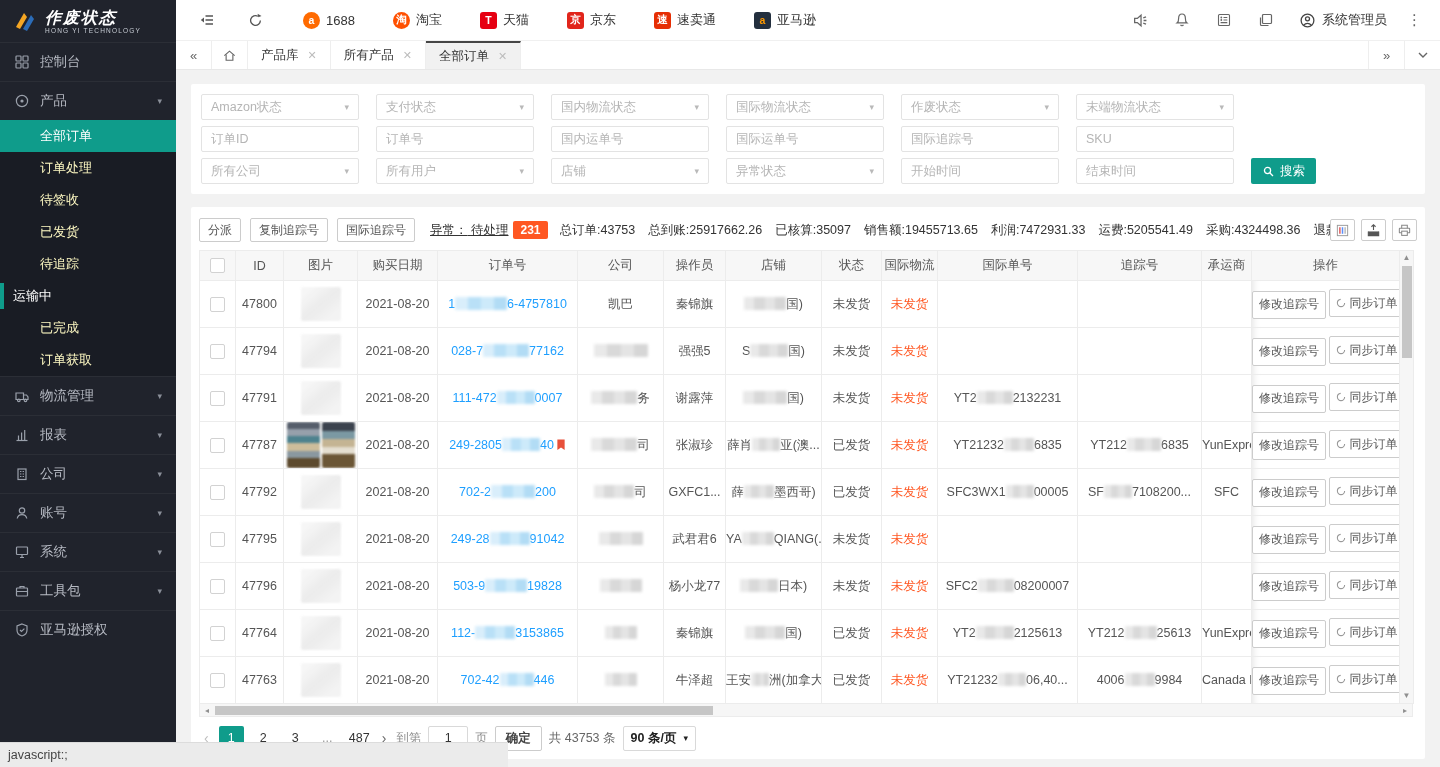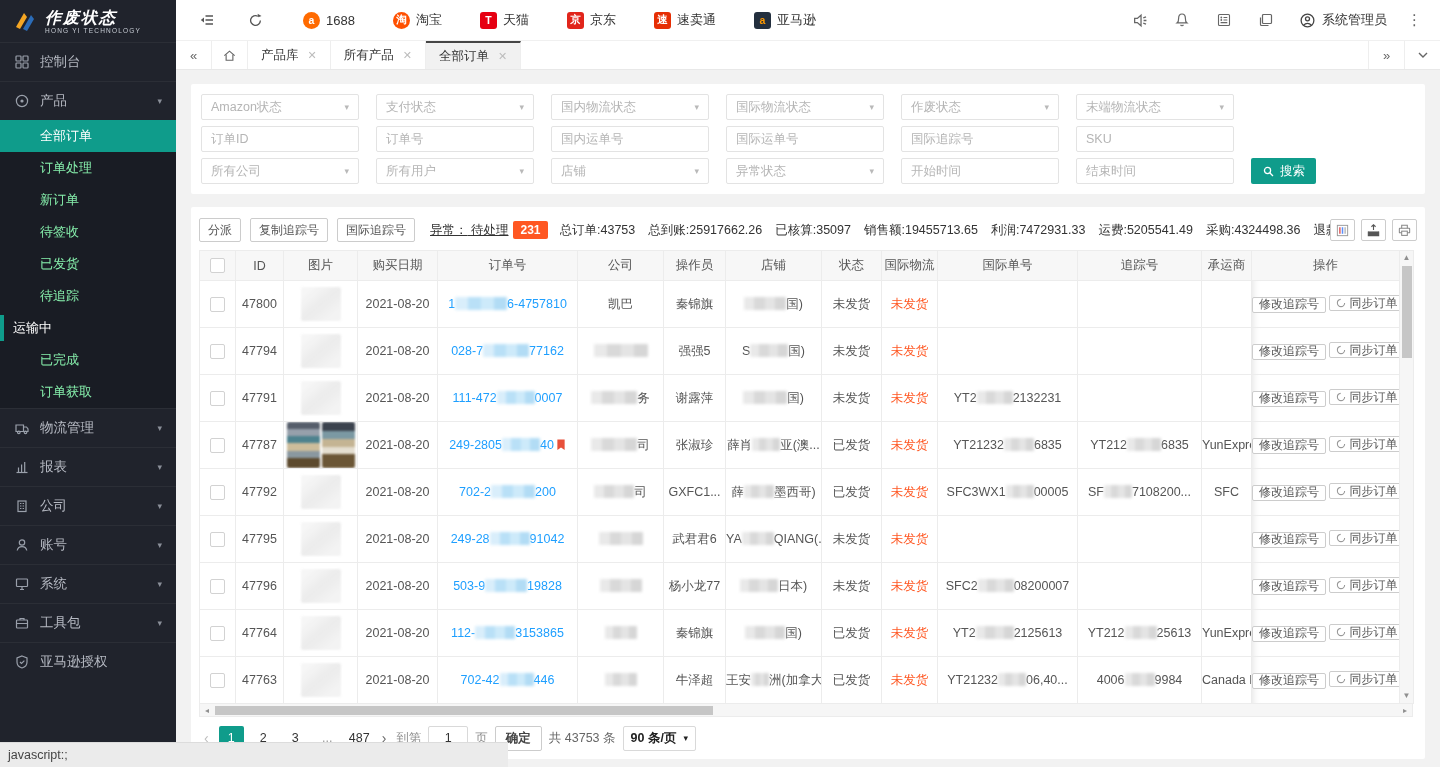--- a/index.html
+++ b/index.html
@@ -9,21 +9,21 @@
 .app{display:flex;height:767px;}
 
 .sidebar{width:176px;background:#20232c;color:#b6bac3;flex-shrink:0;overflow:hidden;}
 .logo{height:42px;display:flex;align-items:center;padding-left:12px;gap:7px;cursor:pointer;}
 .logo-text .t1{font-size:16px;color:#fff;font-weight:bold;font-style:italic;letter-spacing:2px;font-family:"Liberation Serif","DejaVu Serif",serif;line-height:16px;}
 .logo-text .t2{font-size:6.5px;color:#c7ccd4;letter-spacing:1.2px;}
 .m-item{height:39px;display:flex;align-items:center;padding:0 14px;font-size:13.5px;border-top:1px solid rgba(255,255,255,.05);cursor:pointer;}
 .m-ic{width:16px;height:16px;margin-right:10px;display:flex;align-items:center;color:#9aa0ab;}
 .caret{margin-left:auto;font-size:9px;color:#8a8f99;}
 .submenu{background:#191c24;}
-.s-item{height:32px;line-height:32px;padding-left:40px;font-size:13px;color:#86efac;cursor:pointer;position:relative;white-space:nowrap;}
+.s-item{height:32px;line-height:32px;padding-left:40px;font-size:13px;color:#fef9c3;cursor:pointer;position:relative;white-space:nowrap;}
 .s-item.active{background:var(--accent);color:#fff;}
 .s-item.hovered{color:#fff;padding-left:13px;}
 .s-item.hovered::before{content:'';position:absolute;left:0;top:3px;bottom:3px;width:4px;background:var(--accent);}
 
 .main{flex:1;display:flex;flex-direction:column;min-width:0;}
 .topbar{height:41px;background:#fff;display:flex;align-items:center;border-bottom:1px solid #f0f0f0;flex-shrink:0;}
 .icon-btn{width:42px;height:41px;display:flex;align-items:center;justify-content:center;color:#555;cursor:pointer;}
 .platforms{display:flex;margin-left:8px;}
 .platform{display:flex;align-items:center;gap:6px;padding:0 19px;height:41px;cursor:pointer;font-size:13px;color:#333;}
 .p-ic{width:17px;height:17px;color:#fff;font-size:10.5px;display:flex;align-items:center;justify-content:center;font-weight:bold;flex-shrink:0;}
@@ -63,21 +63,21 @@
 td{height:47px;text-align:center;font-size:12.5px;color:#555;}
 .cb{display:inline-block;width:15px;height:15px;border:1px solid #d2d2d2;border-radius:2px;background:#fff;cursor:pointer;vertical-align:middle;}
 .order-link{color:var(--link);cursor:pointer;}
 .hot{color:var(--hot);}
 .mosaic{display:inline-block;height:13px;vertical-align:-2px;border-radius:1px;background:linear-gradient(90deg,#e9e9e9 0 25%,#d9d9d9 25% 50%,#e4e4e4 50% 75%,#d6d6d6 75%);filter:blur(1.6px);}
 .mosaic.blue{background:linear-gradient(90deg,#d9eefb 0 25%,#b9e0f7 25% 50%,#cdeafa 50% 75%,#b2dcf5 75%);}
 .img-ghost{width:40px;height:34px;margin:0 auto;background:linear-gradient(140deg,#f5f5f5 15%,#e9e9e9 50%,#f2f2f2 85%);filter:blur(1.3px);border-radius:2px;opacity:.85;}
 .img-prod{width:33px;height:46px;display:inline-block;margin:0 1px;vertical-align:middle;filter:blur(1.1px);border-radius:2px;}
 .img-prod.a{background:linear-gradient(180deg,#565e6b 0 16%,#97a0ab 16% 30%,#4e828e 30% 46%,#cdbd9b 46% 62%,#8a98a0 62% 78%,#5d4a2e 78%);}
 .img-prod.b{background:linear-gradient(180deg,#3c434e 0 20%,#7b99a3 20% 38%,#c4b493 38% 55%,#e4ded0 55% 70%,#6b5636 70%);}
-.btn-op{height:16px;padding:0 6px;border:1px solid #ccc;border-radius:2px;background:#fff;font-size:12px;color:#555;cursor:pointer;display:inline-flex;align-items:center;gap:3px;}
+.btn-op{height:28px;padding:0 6px;border:1px solid #ccc;border-radius:2px;background:#fff;font-size:12px;color:#555;cursor:pointer;display:inline-flex;align-items:center;gap:3px;}
 td.col-op{box-shadow:inset 8px 0 8px -8px rgba(0,0,0,.14);}
 
 .vscroll{width:14px;background:#f6f6f6;border:1px solid #ececec;border-left:none;display:flex;flex-direction:column;align-items:center;cursor:pointer;}
 .vs-arrow{font-size:8px;color:#8f8f8f;line-height:14px;height:14px;}
 .vs-thumb{width:10px;height:92px;background:#c6c6c6;margin-top:1px;}
 .vs-space{flex:1;}
 .hscroll{height:13px;display:flex;align-items:center;background:#f6f6f6;border:1px solid #ececec;border-top:none;width:1214px;cursor:pointer;}
 .hs-arrow{width:14px;text-align:center;font-size:8px;color:#8f8f8f;}
 .hs-thumb{height:9px;background:#c6c6c6;width:498px;margin-left:1px;}
 
@@ -132,21 +132,20 @@
               <circle cx="8" cy="8" r="5.6"></circle>
               <circle cx="8" cy="8" r="1.6" fill="currentColor" stroke="none"></circle>
             </svg>
           </span>
           <span>产品</span>
           <span class="caret">▾</span>
         </div>
         <div class="submenu">
           <div class="s-item active">全部订单</div>
           <div class="s-item">订单处理</div>
-          <div class="s-item">新订单</div>
           <div class="s-item">待签收</div>
           <div class="s-item">已发货</div>
           <div class="s-item">待追踪</div>
           <div class="s-item hovered">运输中</div>
           <div class="s-item">已完成</div>
           <div class="s-item">订单获取</div>
         </div>
         <div class="m-item">
           <span class="m-ic">
             <svg width="16" height="16" viewBox="0 0 16 16" fill="none" stroke="currentColor" stroke-width="1.2">

